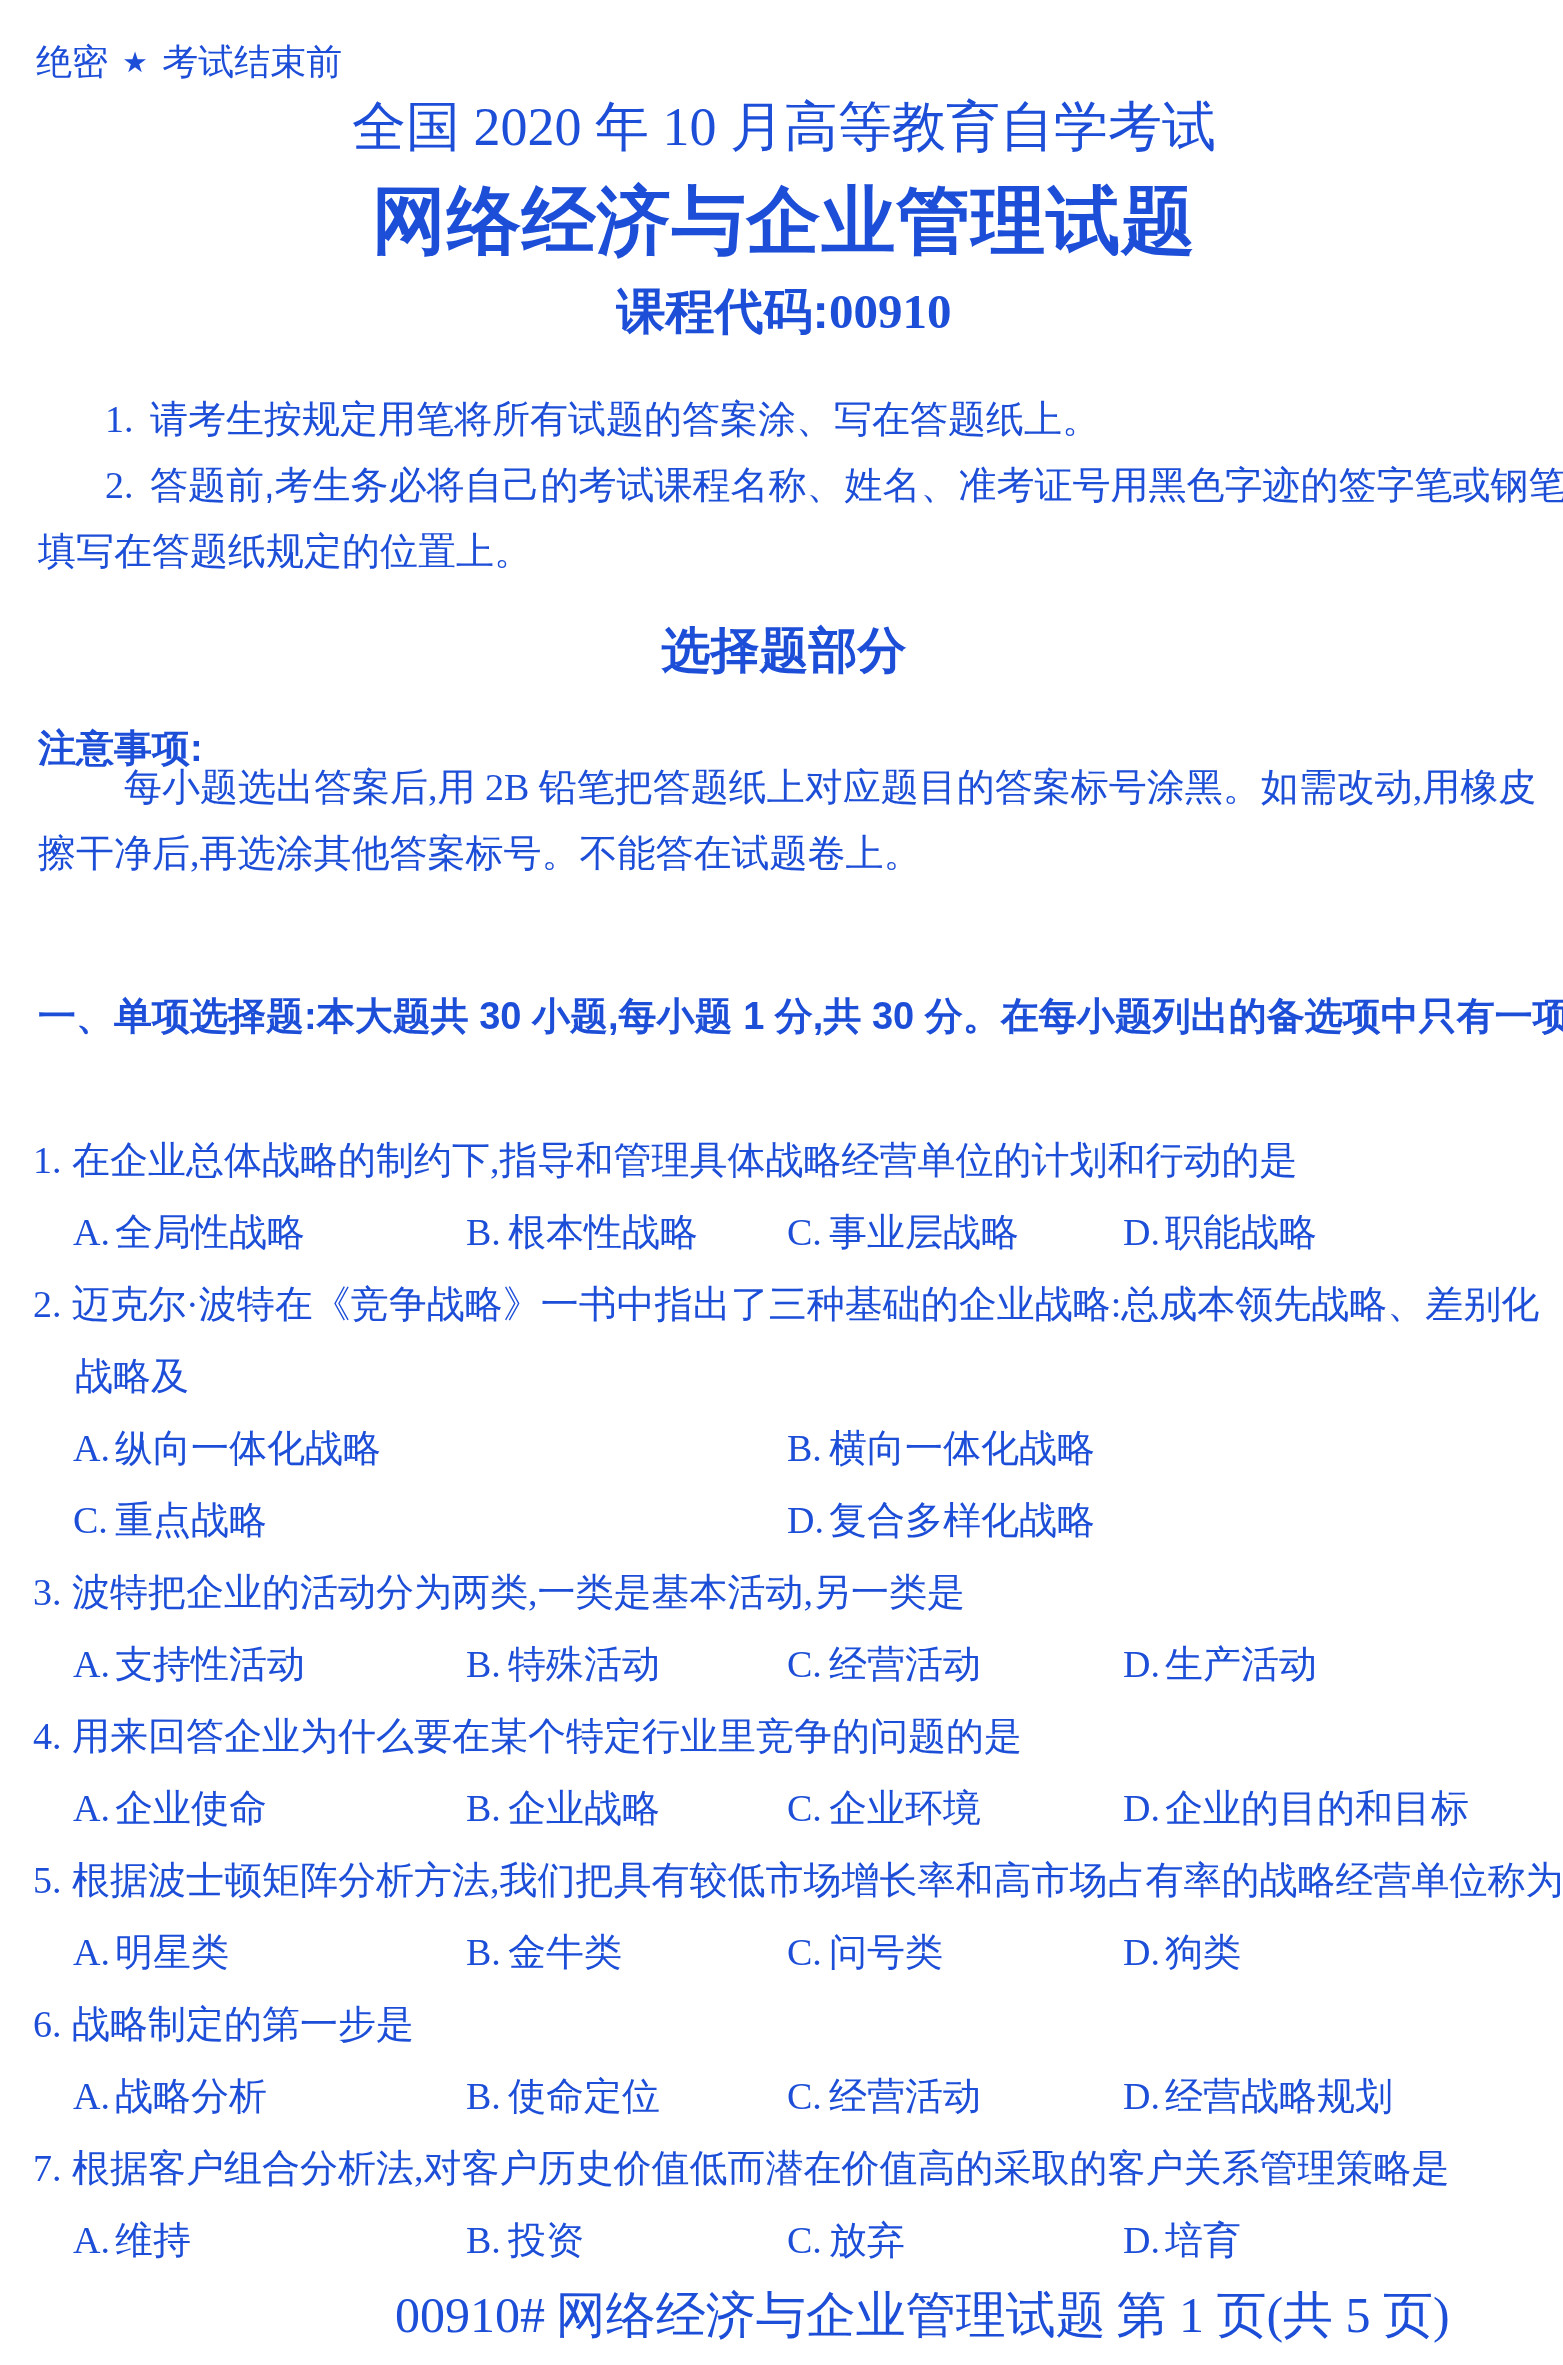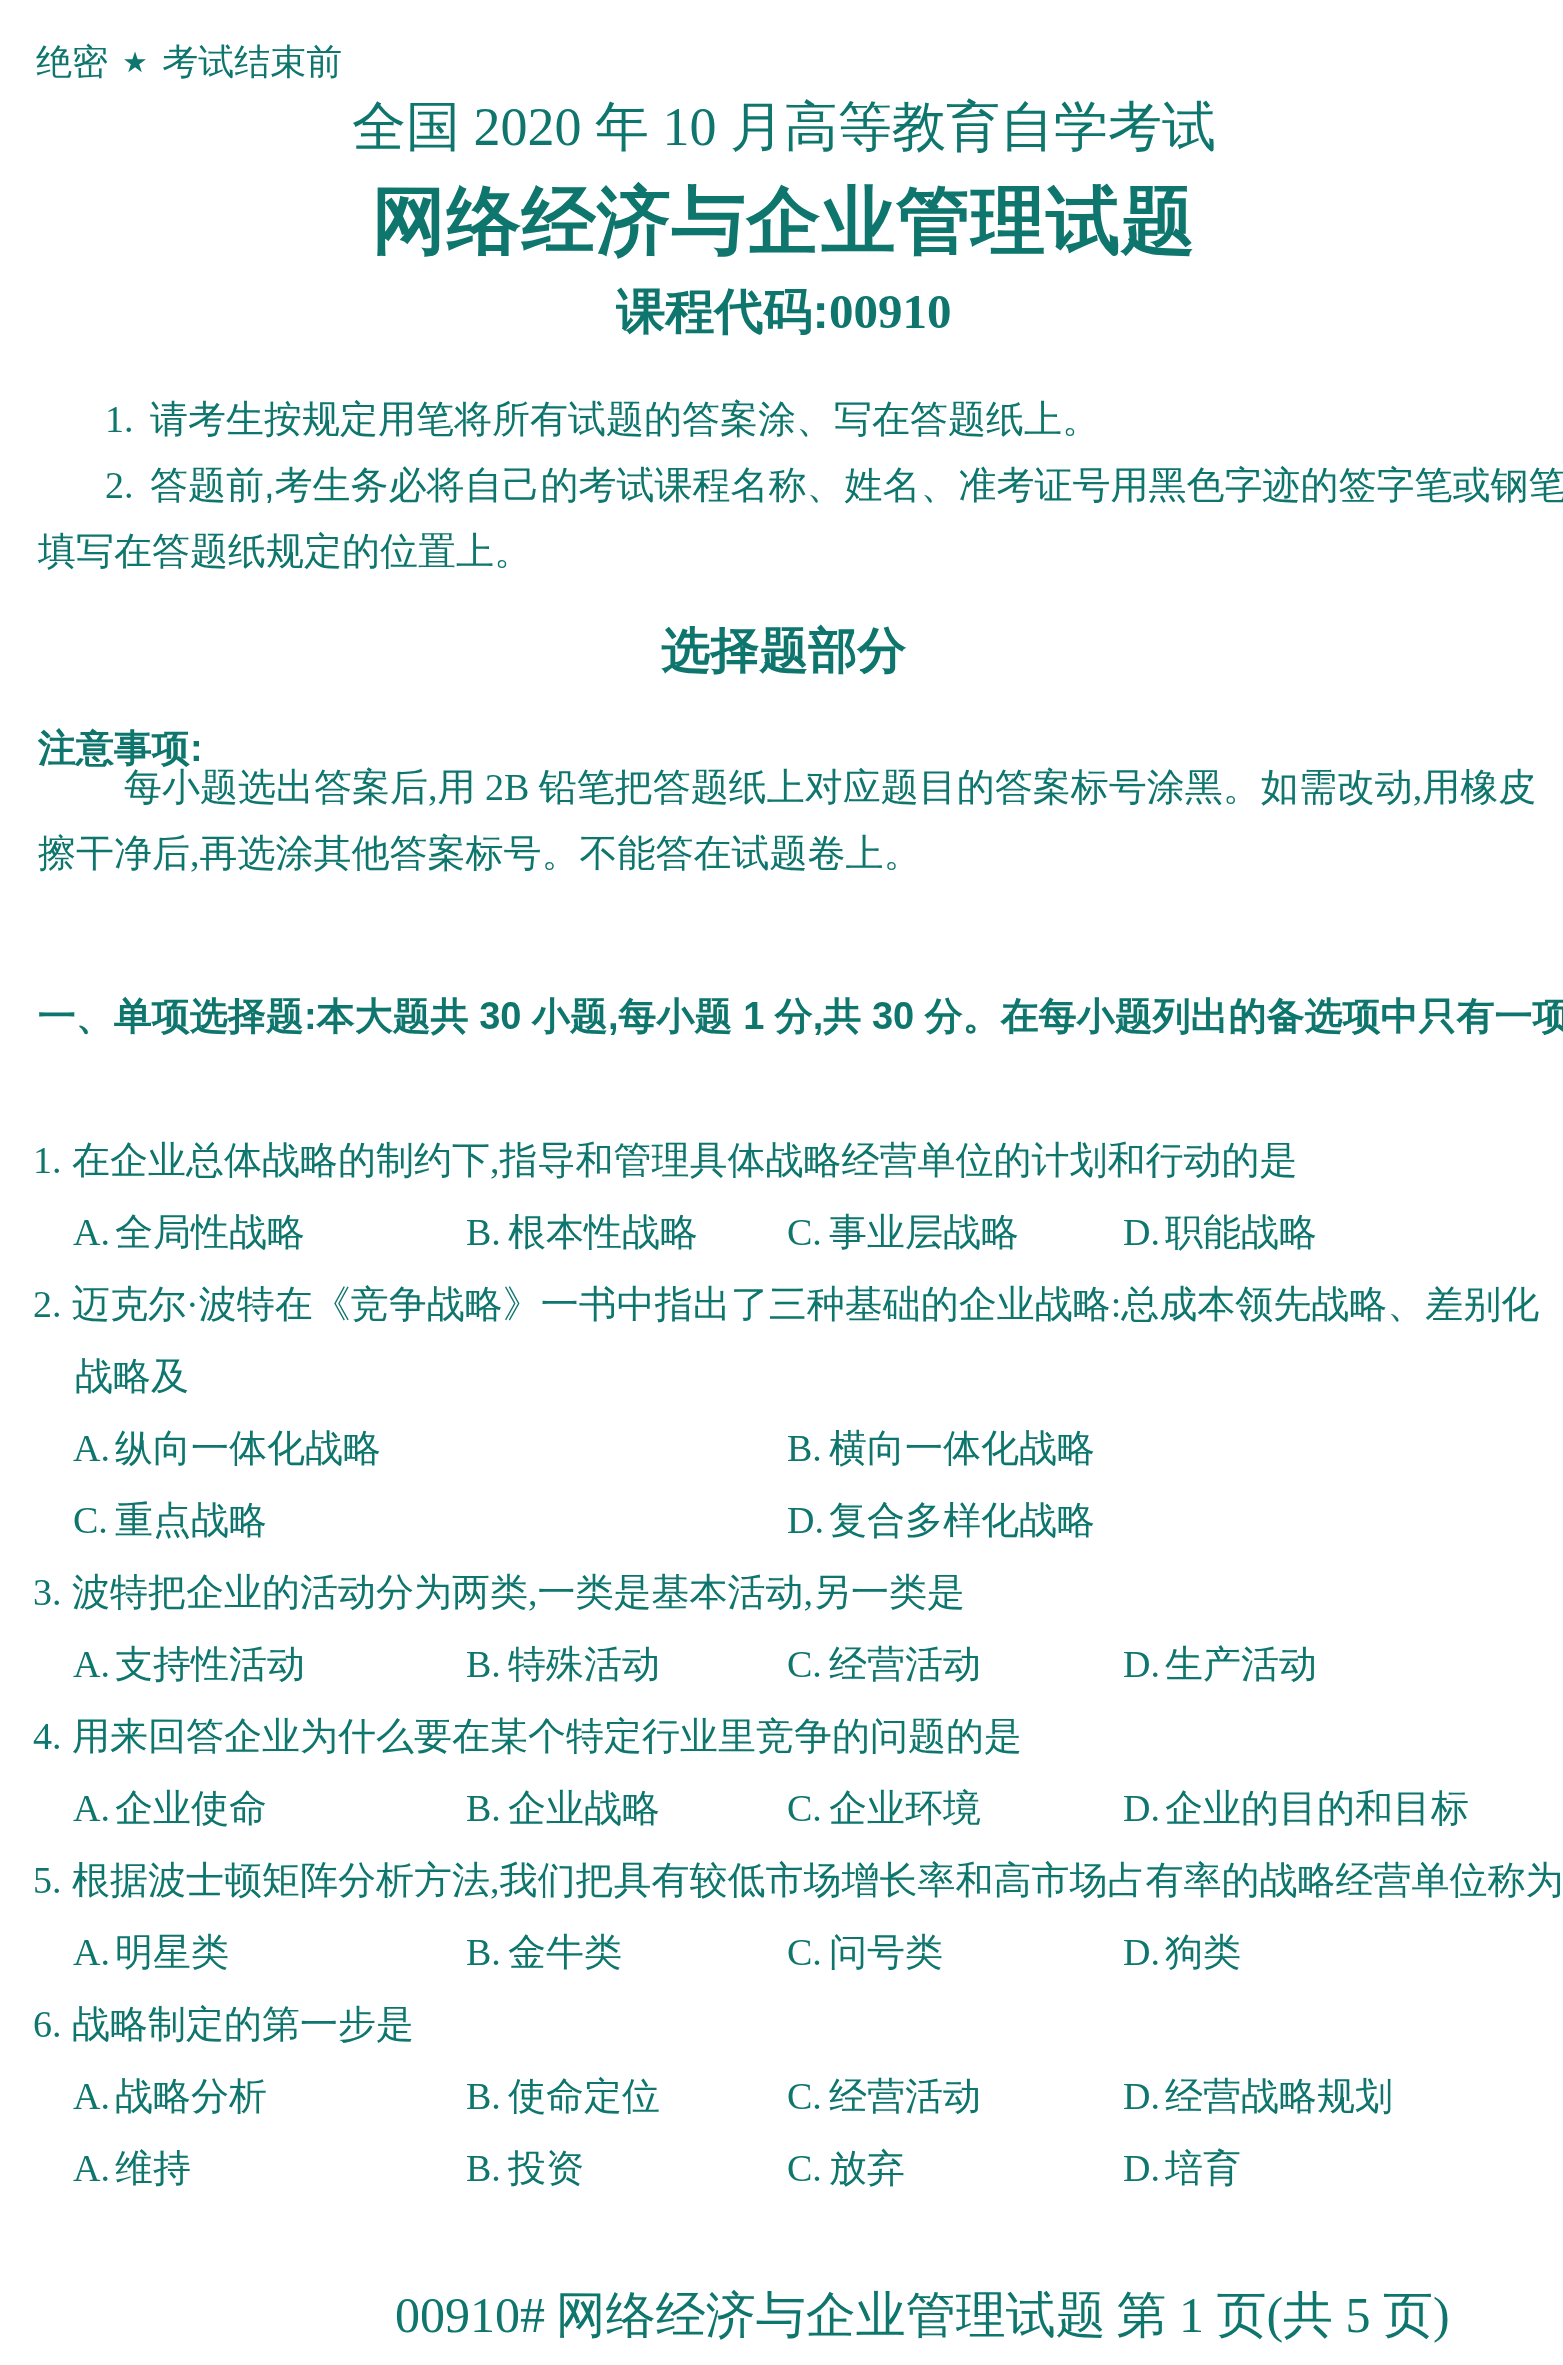--- a/index.html
+++ b/index.html
@@ -3,21 +3,21 @@
   <meta charset="utf-8">
   <style>
     * { margin: 0; padding: 0; box-sizing: border-box; }
     html, body { background: #ffffff; }
     body { width: 1563px; height: 2366px; }
     .page {
       position: relative;
       width: 1563px;
       height: 2366px;
       background: #ffffff;
-      color: #0f766e;
+      color: #1d4ed8;
       overflow: hidden;
     }
     .song { font-family: "Liberation Serif", "DejaVu Serif", serif; }
     .hei  { font-family: "Liberation Sans", "DejaVu Sans", sans-serif; }
     .serifnum { font-family: "Liberation Serif", "DejaVu Serif", serif; }
     .abs { position: absolute; white-space: nowrap; }
     .center { left: 0; width: 1568px; text-align: center; }
 
     
     .secret { left: 36px; top: 39px; font-size: 36px; line-height: 45px; }
@@ -144,20 +144,21 @@
     </div>
 
     <div class="qline stem"><span class="qnum">6.</span><span>战略制定的第一步是</span></div>
     <div class="qline four">
       <div class="opt c1"><span class="okey">A.</span><span>战略分析</span></div>
       <div class="opt c2"><span class="okey">B.</span><span>使命定位</span></div>
       <div class="opt c3"><span class="okey">C.</span><span>经营活动</span></div>
       <div class="opt c4"><span class="okey">D.</span><span>经营战略规划</span></div>
     </div>
 
+    <div class="qline stem"><span class="qnum">7.</span><span>根据客户组合分析法,对客户历史价值低而潜在价值高的采取的客户关系管理策略是</span></div>
     <div class="qline four">
       <div class="opt c1"><span class="okey">A.</span><span>维持</span></div>
       <div class="opt c2"><span class="okey">B.</span><span>投资</span></div>
       <div class="opt c3"><span class="okey">C.</span><span>放弃</span></div>
       <div class="opt c4"><span class="okey">D.</span><span>培育</span></div>
     </div>
 
   </div>
 
   <div class="abs footer song">

